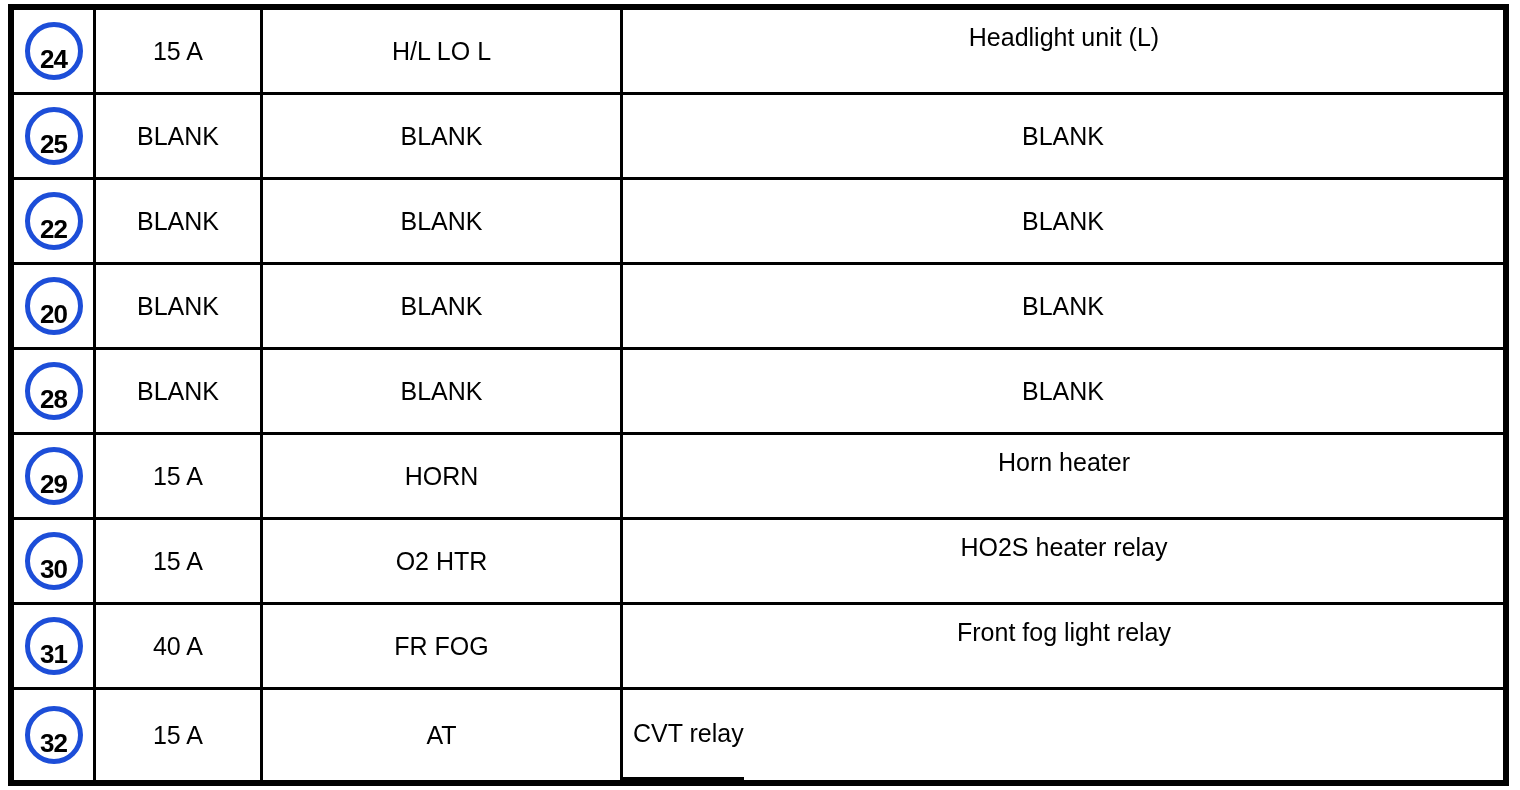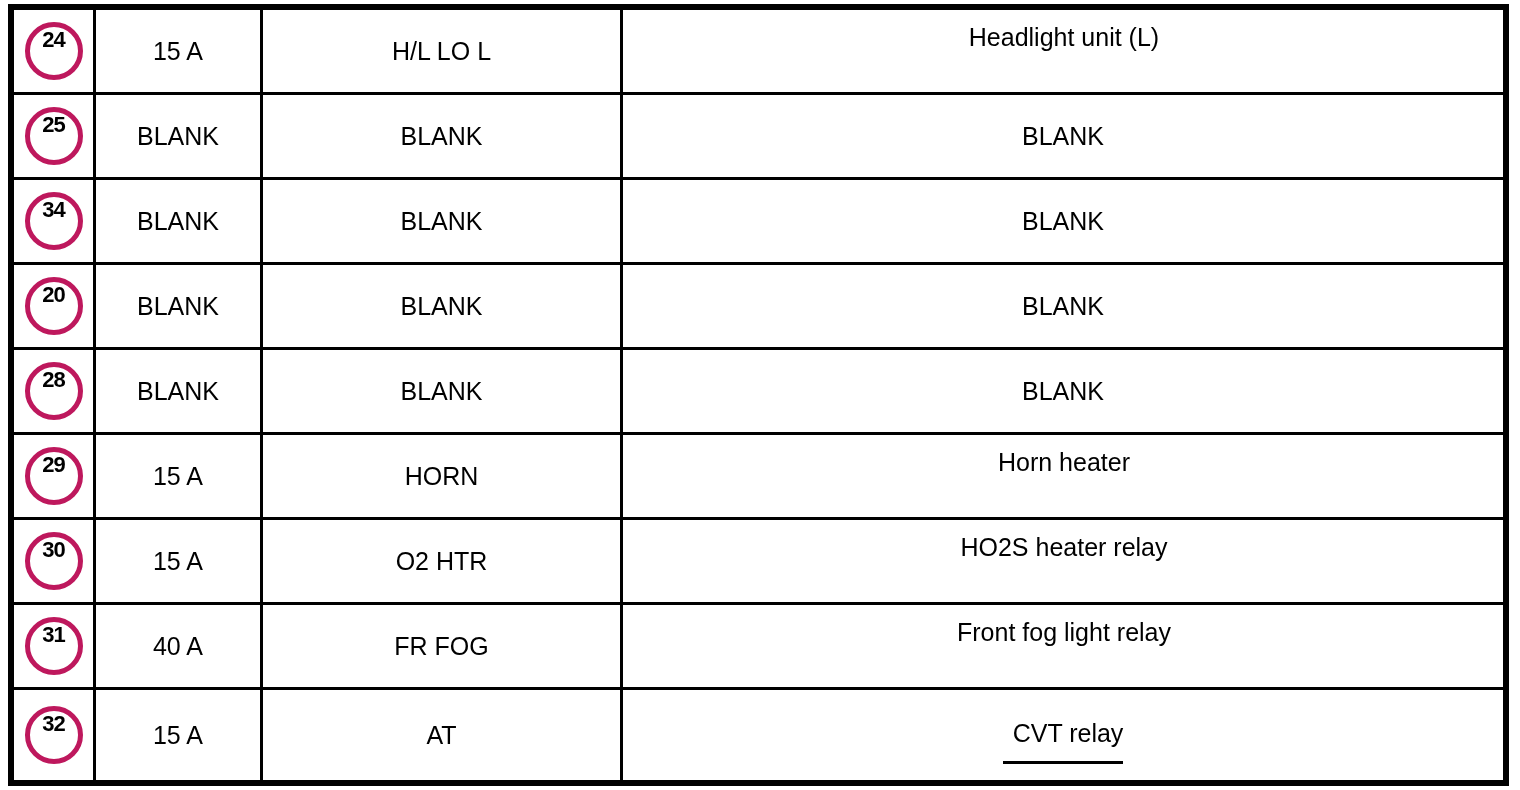--- a/index.html
+++ b/index.html
@@ -46,44 +46,44 @@
   
   .cell.desc {
     justify-content: flex-start;
     align-items: flex-start;
     padding: 13px 8px 0 10px;
     text-align: left;
   }
   
   .cell.split {
     flex-direction: column;
-    align-items: center;
+    align-items: flex-start;
     justify-content: stretch;
-    padding: 16px;
+    padding: 0;
   }
   .split .sub {
     flex: 1 1 50%;
     display: flex;
     align-items: center;
     justify-content: flex-start;
     padding-left: 10px;
   }
   .split .sub:first-child { border-bottom: 3px solid #000000; }
 
   
   .circle {
     box-sizing: border-box;
     width: 58px;
     height: 58px;
-    border: 5px solid #be185d;
+    border: 5px solid #1d4ed8;
     border-radius: 50%;
     display: flex;
-    align-items: flex-start;
+    align-items: flex-end;
     justify-content: center;
-    font-size: 22px;
+    font-size: 26px;
     font-weight: bold;
     letter-spacing: -1px;
   }
 </style>
 </head>
 <body>
 
 <div class="page">
   <div class="table-frame">
 
@@ -117,21 +117,21 @@
         <span>BLANK</span>
       </div>
       <div class="cell">
         <span>BLANK</span>
       </div>
     </div>
 
     <div class="row">
       <div class="cell">
         <div class="circle">
-          <span>34</span>
+          <span>22</span>
         </div>
       </div>
       <div class="cell">
         <span>BLANK</span>
       </div>
       <div class="cell">
         <span>BLANK</span>
       </div>
       <div class="cell">
         <span>BLANK</span>

